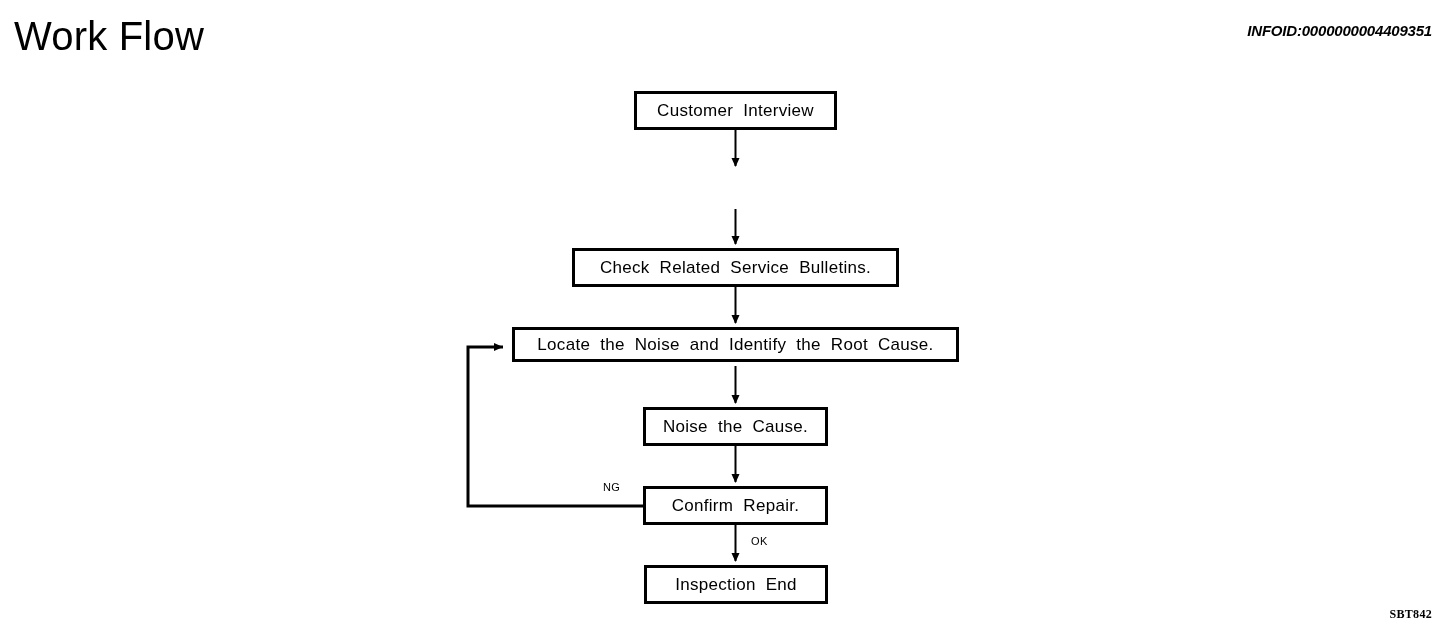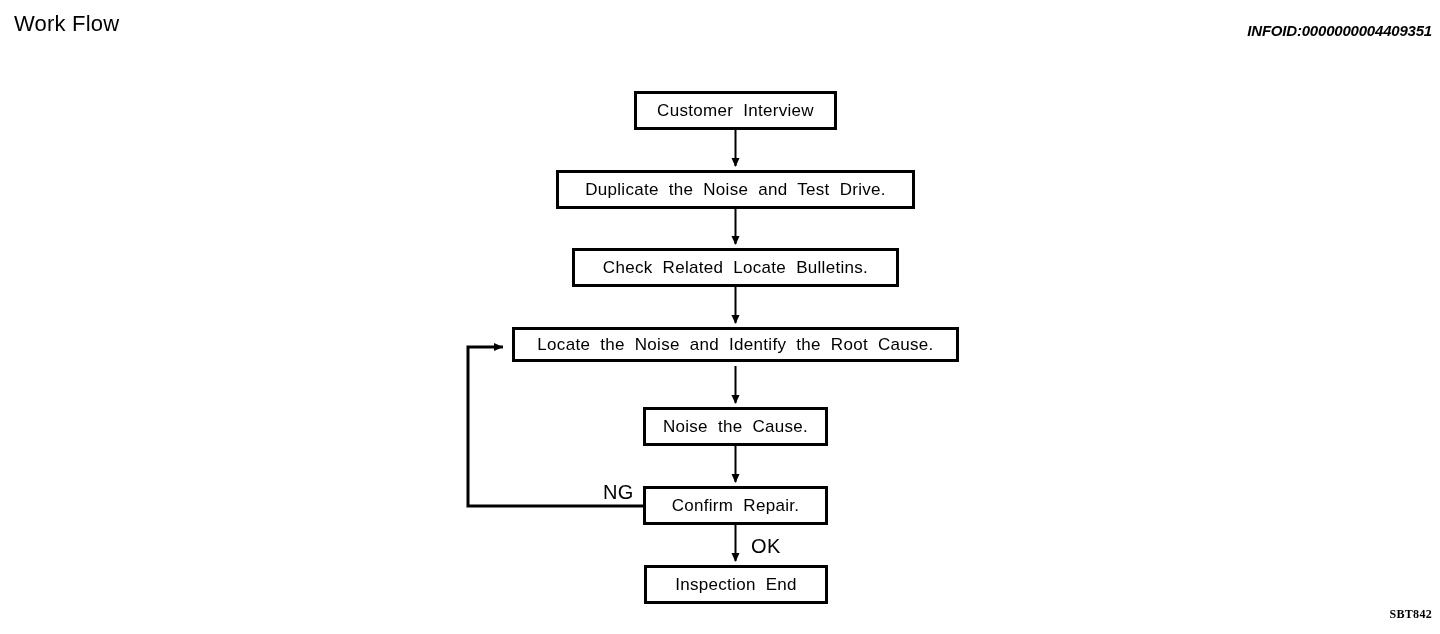--- a/index.html
+++ b/index.html
@@ -13,22 +13,22 @@
     position: relative;
     overflow: hidden;
     font-family: "Liberation Sans", sans-serif;
     color: #000000;
   }
 
   
   #page-title {
     position: absolute;
     left: 14px;
-    top: 4px;
-    font-size: 22px;
+    top: 16px;
+    font-size: 40px;
     font-weight: 400;
     letter-spacing: 0.2px;
     line-height: 40px;
     white-space: nowrap;
   }
   #infoid {
     position: absolute;
     right: 8px;
     top: 22px;
     font-size: 15px;
@@ -81,21 +81,21 @@
   #node-duplicate-noise    { left: 556px; top: 157px; width: 359px; height: 39px; }
   #node-check-bulletins    { left: 572px; top: 235px; width: 327px; height: 39px; }
   #node-locate-noise       { left: 512px; top: 314px; width: 447px; height: 35px; }
   #node-repair-cause       { left: 643px; top: 394px; width: 185px; height: 39px; }
   #node-confirm-repair     { left: 643px; top: 473px; width: 185px; height: 39px; }
   #node-inspection-end     { left: 644px; top: 552px; width: 184px; height: 39px; }
 
   
   .edge-label {
     position: absolute;
-    font-size: 20px;
+    font-size: 11px;
     font-weight: 400;
     letter-spacing: 0.4px;
     line-height: 1;
     white-space: nowrap;
   }
   #edge-label-ng { left: 603px; top: 469px; }
   #edge-label-ok { left: 751px; top: 523px; }
 </style>
 </head>
 <body>
@@ -128,26 +128,23 @@
 
     <line x1="735.5" y1="512" x2="735.5" y2="548" stroke="#000000" stroke-width="2" marker-end="url(#arrow-down)"></line>
 
     <polyline points="643,493 468,493 468,334 503,334" fill="none" stroke="#000000" stroke-width="3" marker-end="url(#arrow-right)"></polyline>
   </svg>
 
   <div class="node" id="node-customer-interview">
     <span class="node-label">Customer  Interview</span>
   </div>
 
-  <div class="node" id="node-duplicate-noise">
-    <span class="node-label">Duplicate  the  Noise  and  Test  Drive.</span>
-  </div>
 
   <div class="node" id="node-check-bulletins">
-    <span class="node-label">Check  Related  Locate  Bulletins.</span>
+    <span class="node-label">Check  Related  Service  Bulletins.</span>
   </div>
 
   <div class="node" id="node-locate-noise">
     <span class="node-label">Locate  the  Noise  and  Identify  the  Root  Cause.</span>
   </div>
 
   <div class="node" id="node-repair-cause">
     <span class="node-label">Noise  the  Cause.</span>
   </div>
 

